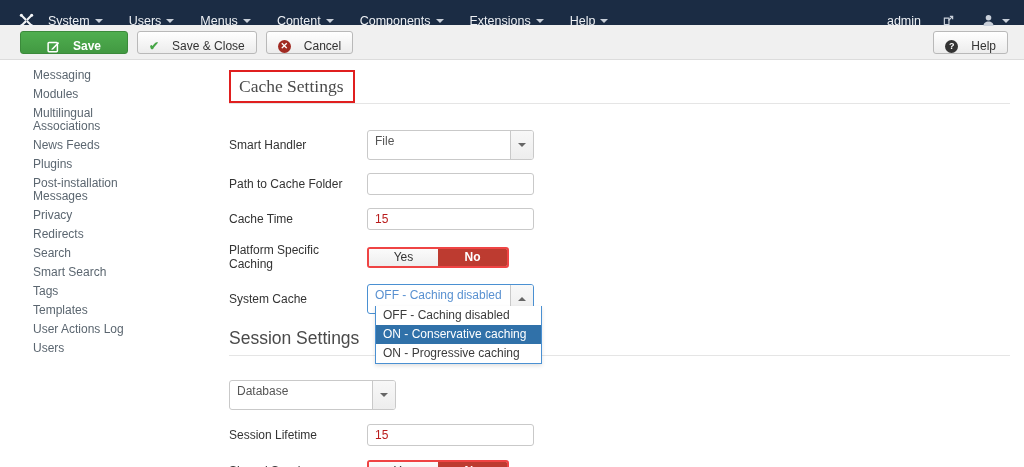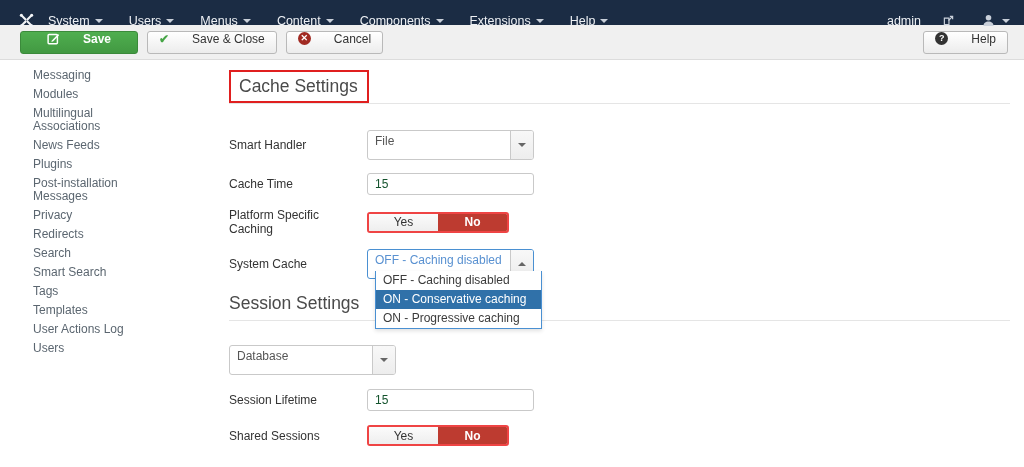--- a/index.html
+++ b/index.html
@@ -20,51 +20,51 @@
                  border-right:4px solid transparent; border-bottom:4px solid #666; }
   .caret-down-sm { width:0; height:0; border-left:4px solid transparent;
                    border-right:4px solid transparent; border-top:4px solid #666; }
   .nav-spacer { flex:1; }
   .nav-admin { display:flex; align-items:center; gap:22px; margin-right:28px; cursor:pointer; }
   .nav-user { display:flex; align-items:center; gap:7px; cursor:pointer; }
 
   
   .toolbar { height:35px; background:#f0f0f0; border-bottom:1px solid #dcdcdc;
              display:flex; align-items:center; padding:0 16px 0 20px; }
-  .btn { display:inline-flex; align-items:flex-start; gap:23px; height:23px;
+  .btn { display:inline-flex; align-items:flex-end; gap:13px; height:23px;
          padding:0 11px; font-size:12px; color:#333; cursor:pointer;
          background:linear-gradient(#ffffff,#ececec); border:1px solid #b9b9b9;
          border-radius:3px; margin-right:9px; }
   .btn-green { background:linear-gradient(#4fae4f,#429942); border-color:#3b8a3b;
                color:#fff; font-weight:bold; padding:0 26px; }
   .toolbar-spacer { flex:1; }
   .icon-circle { width:13px; height:13px; border-radius:50%; display:inline-flex;
                  align-items:center; justify-content:center; font-size:9px;
                  font-weight:bold; color:#fff; }
   .check-glyph { color:#46a546; font-weight:bold; font-size:12px; }
 
   
   .content { display:flex; height:406px; background:#fff;gap:44px; }
   .sidebar { width:185px; padding:9px 10px 0 33px; }
   .side-item { font-size:12px; line-height:13px; color:#5b6670; margin-bottom:6px;
                max-width:112px; cursor:pointer; }
   .main { flex:1; padding:10px 14px 0 0; }
 
-  .heading-box { display:inline-block; border:2px solid #e01f1f; padding:4px 9px 5px 8px; }
+  .heading-box { display:inline-block; border:2px solid #e01f1f; padding:4px 9px 5px 8px;font-family:Liberation Serif, serif; }
   h2.section { font-size:17.5px; font-weight:normal; color:#4a4a4a; line-height:20px; }
   .rule { border:none; border-top:1px solid #e5e5e5; height:0; }
 
   .form-area { }
   .form-row { display:flex; align-items:center; margin-bottom:13px; position:relative; }
   .form-row .flabel { width:138px; font-size:12px; color:#333; line-height:14px;
                       padding-right:8px; }
   .ctrl { width:167px; }
 
   .text-input { width:167px; height:22px; border:1px solid #c9c9c9; border-radius:3px;
-                padding:0 7px; font-size:12px; color:#14532d; background:#fff;
+                padding:0 7px; font-size:12px; color:#b91c1c; background:#fff;
                 font-family:"Liberation Sans", sans-serif; }
 
   .select { display:flex; width:167px; height:30px; border:1px solid #c9c9c9;
             border-radius:3px; background:#fff; cursor:pointer; overflow:hidden; }
   .select .sel-value { flex:1; font-size:12px; color:#555; padding:3px 7px;
                        white-space:nowrap; }
   .select .sel-btn { width:23px; background:linear-gradient(#f8f8f8,#ededed);
                      border-left:1px solid #c9c9c9; display:flex; align-items:center;
                      justify-content:center; }
 
@@ -209,20 +209,24 @@
       <div class="form-row first-row">
         <div class="flabel">Smart Handler</div>
         <div class="select ctrl">
           <span class="sel-value">File</span>
           <span class="sel-btn">
             <i class="caret-down-sm"></i>
           </span>
         </div>
       </div>
 
+      <div class="form-row">
+        <div class="flabel">Path to Cache Folder</div>
+        <input class="text-input" type="text" value="" style="">
+      </div>
 
       <div class="form-row">
         <div class="flabel">Cache Time</div>
         <input class="text-input" type="text" value="15" style="">
       </div>
 
       <div class="form-row">
         <div class="flabel">Platform Specific Caching</div>
         <div class="toggle ctrl">
           <span class="tbtn off">Yes</span>

